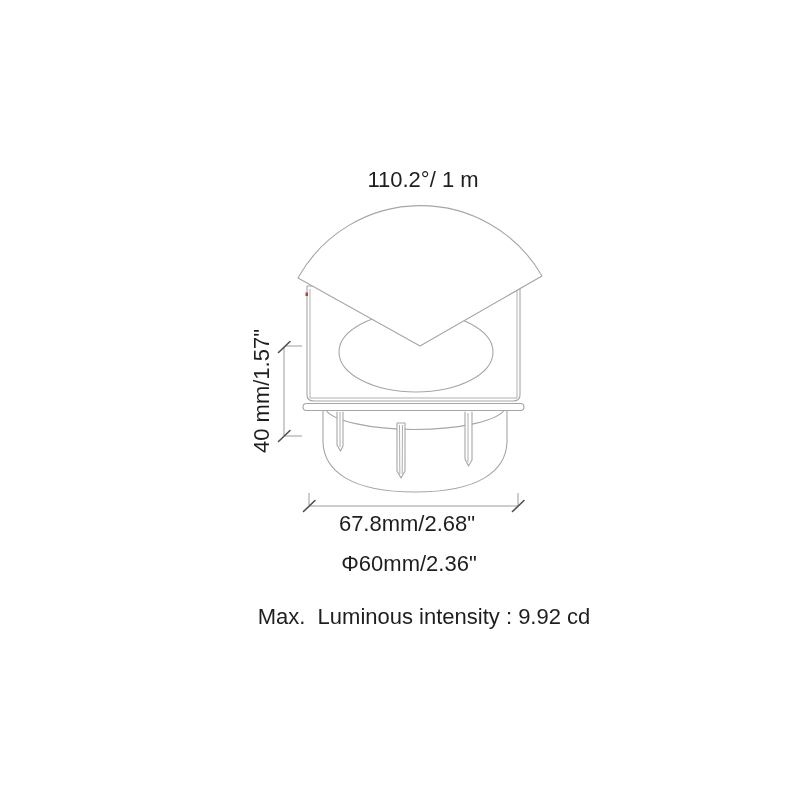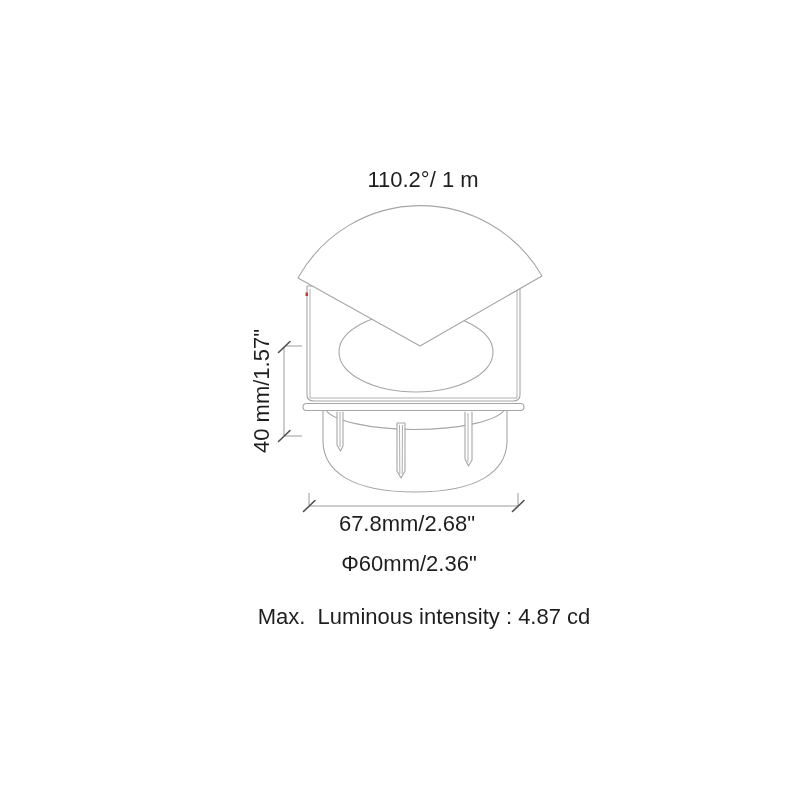--- a/index.html
+++ b/index.html
@@ -90,14 +90,14 @@
   </svg>
 
   <div class="label beam-angle">110.2°/ 1 m</div>
 
   <div class="label height-dim">40 mm/1.57"</div>
 
   <div class="label width-dim">67.8mm/2.68"</div>
 
   <div class="label diameter-dim">Φ60mm/2.36"</div>
 
-  <div class="label intensity">Max.  Luminous intensity : 4.87 cd</div>
+  <div class="label intensity">Max.  Luminous intensity : 9.92 cd</div>
 </div>
 
 </body></html>

